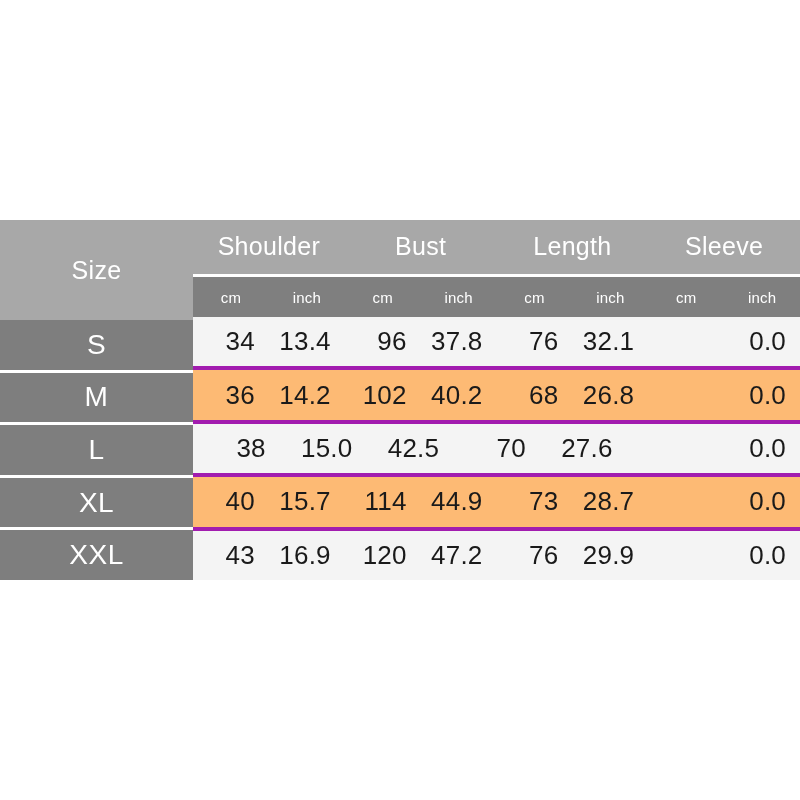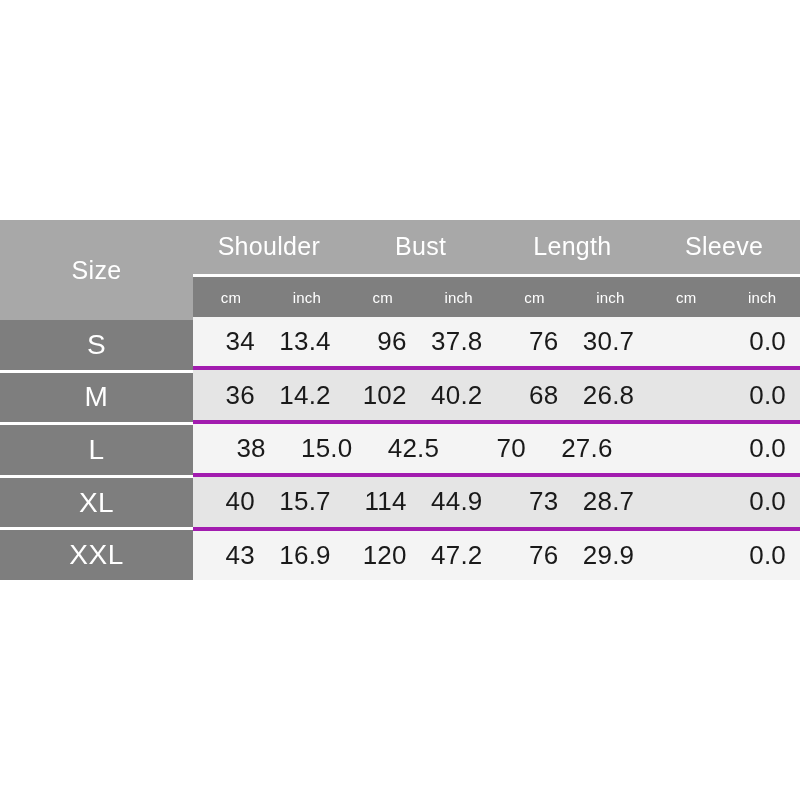--- a/index.html
+++ b/index.html
@@ -117,21 +117,21 @@
     display: flex;
     flex-direction: column;
   }
   .data-row {
     flex: 1 1 0;
     display: flex;
     flex-direction: row;
     background: #f4f4f4;
     border-bottom: 4px solid #a21caf;
   }
-  .data-row.alt { background: #e5e5e5; }
+  .data-row.alt { background: #fdba74; }
   .data-row.last { border-bottom: none; }
 
   .data-cell {
     flex: 1 1 0;
     min-width: 0;
     display: flex;
     align-items: center;
     justify-content: flex-end;
     padding-right: 14px;
     color: #1a1a1a;
@@ -177,21 +177,21 @@
       </div>
 
       <div class="body-rows">
 
         <div class="data-row">
           <div class="data-cell">34</div>
           <div class="data-cell">13.4</div>
           <div class="data-cell">96</div>
           <div class="data-cell">37.8</div>
           <div class="data-cell">76</div>
-          <div class="data-cell">30.7</div>
+          <div class="data-cell">32.1</div>
           <div class="data-cell"></div>
           <div class="data-cell">0.0</div>
         </div>
 
         <div class="data-row alt">
           <div class="data-cell">36</div>
           <div class="data-cell">14.2</div>
           <div class="data-cell">102</div>
           <div class="data-cell">40.2</div>
           <div class="data-cell">68</div>

